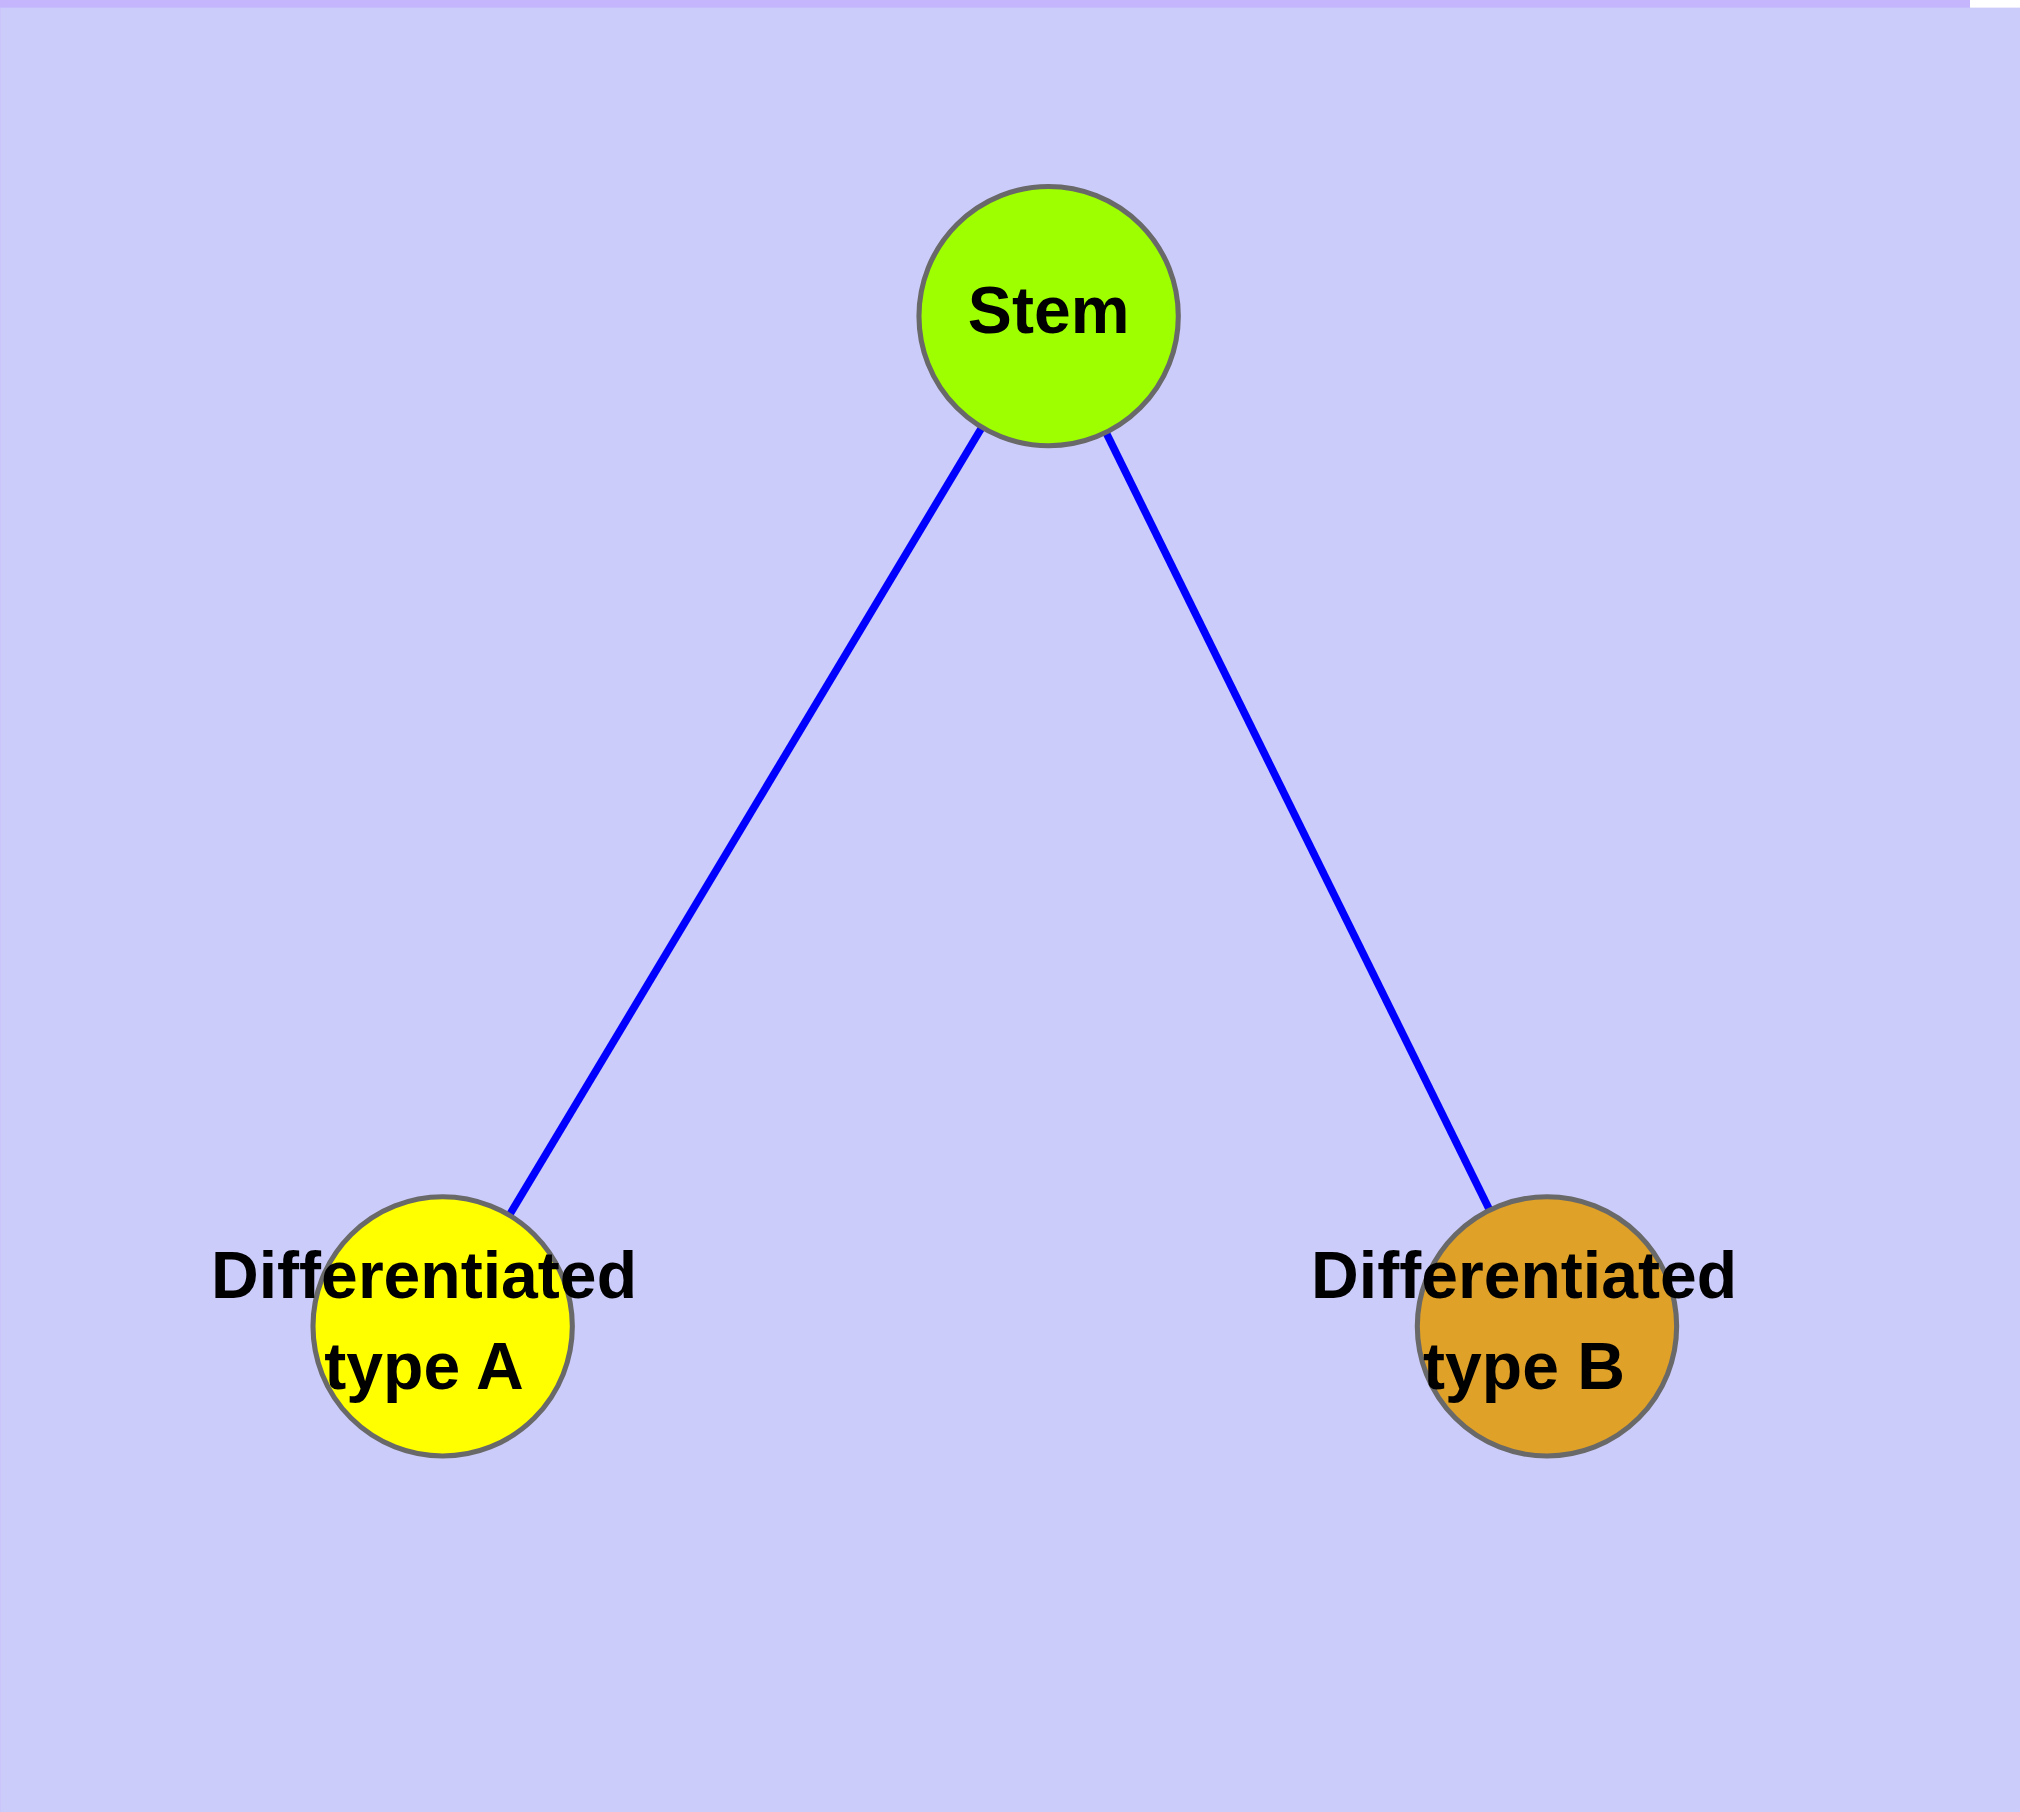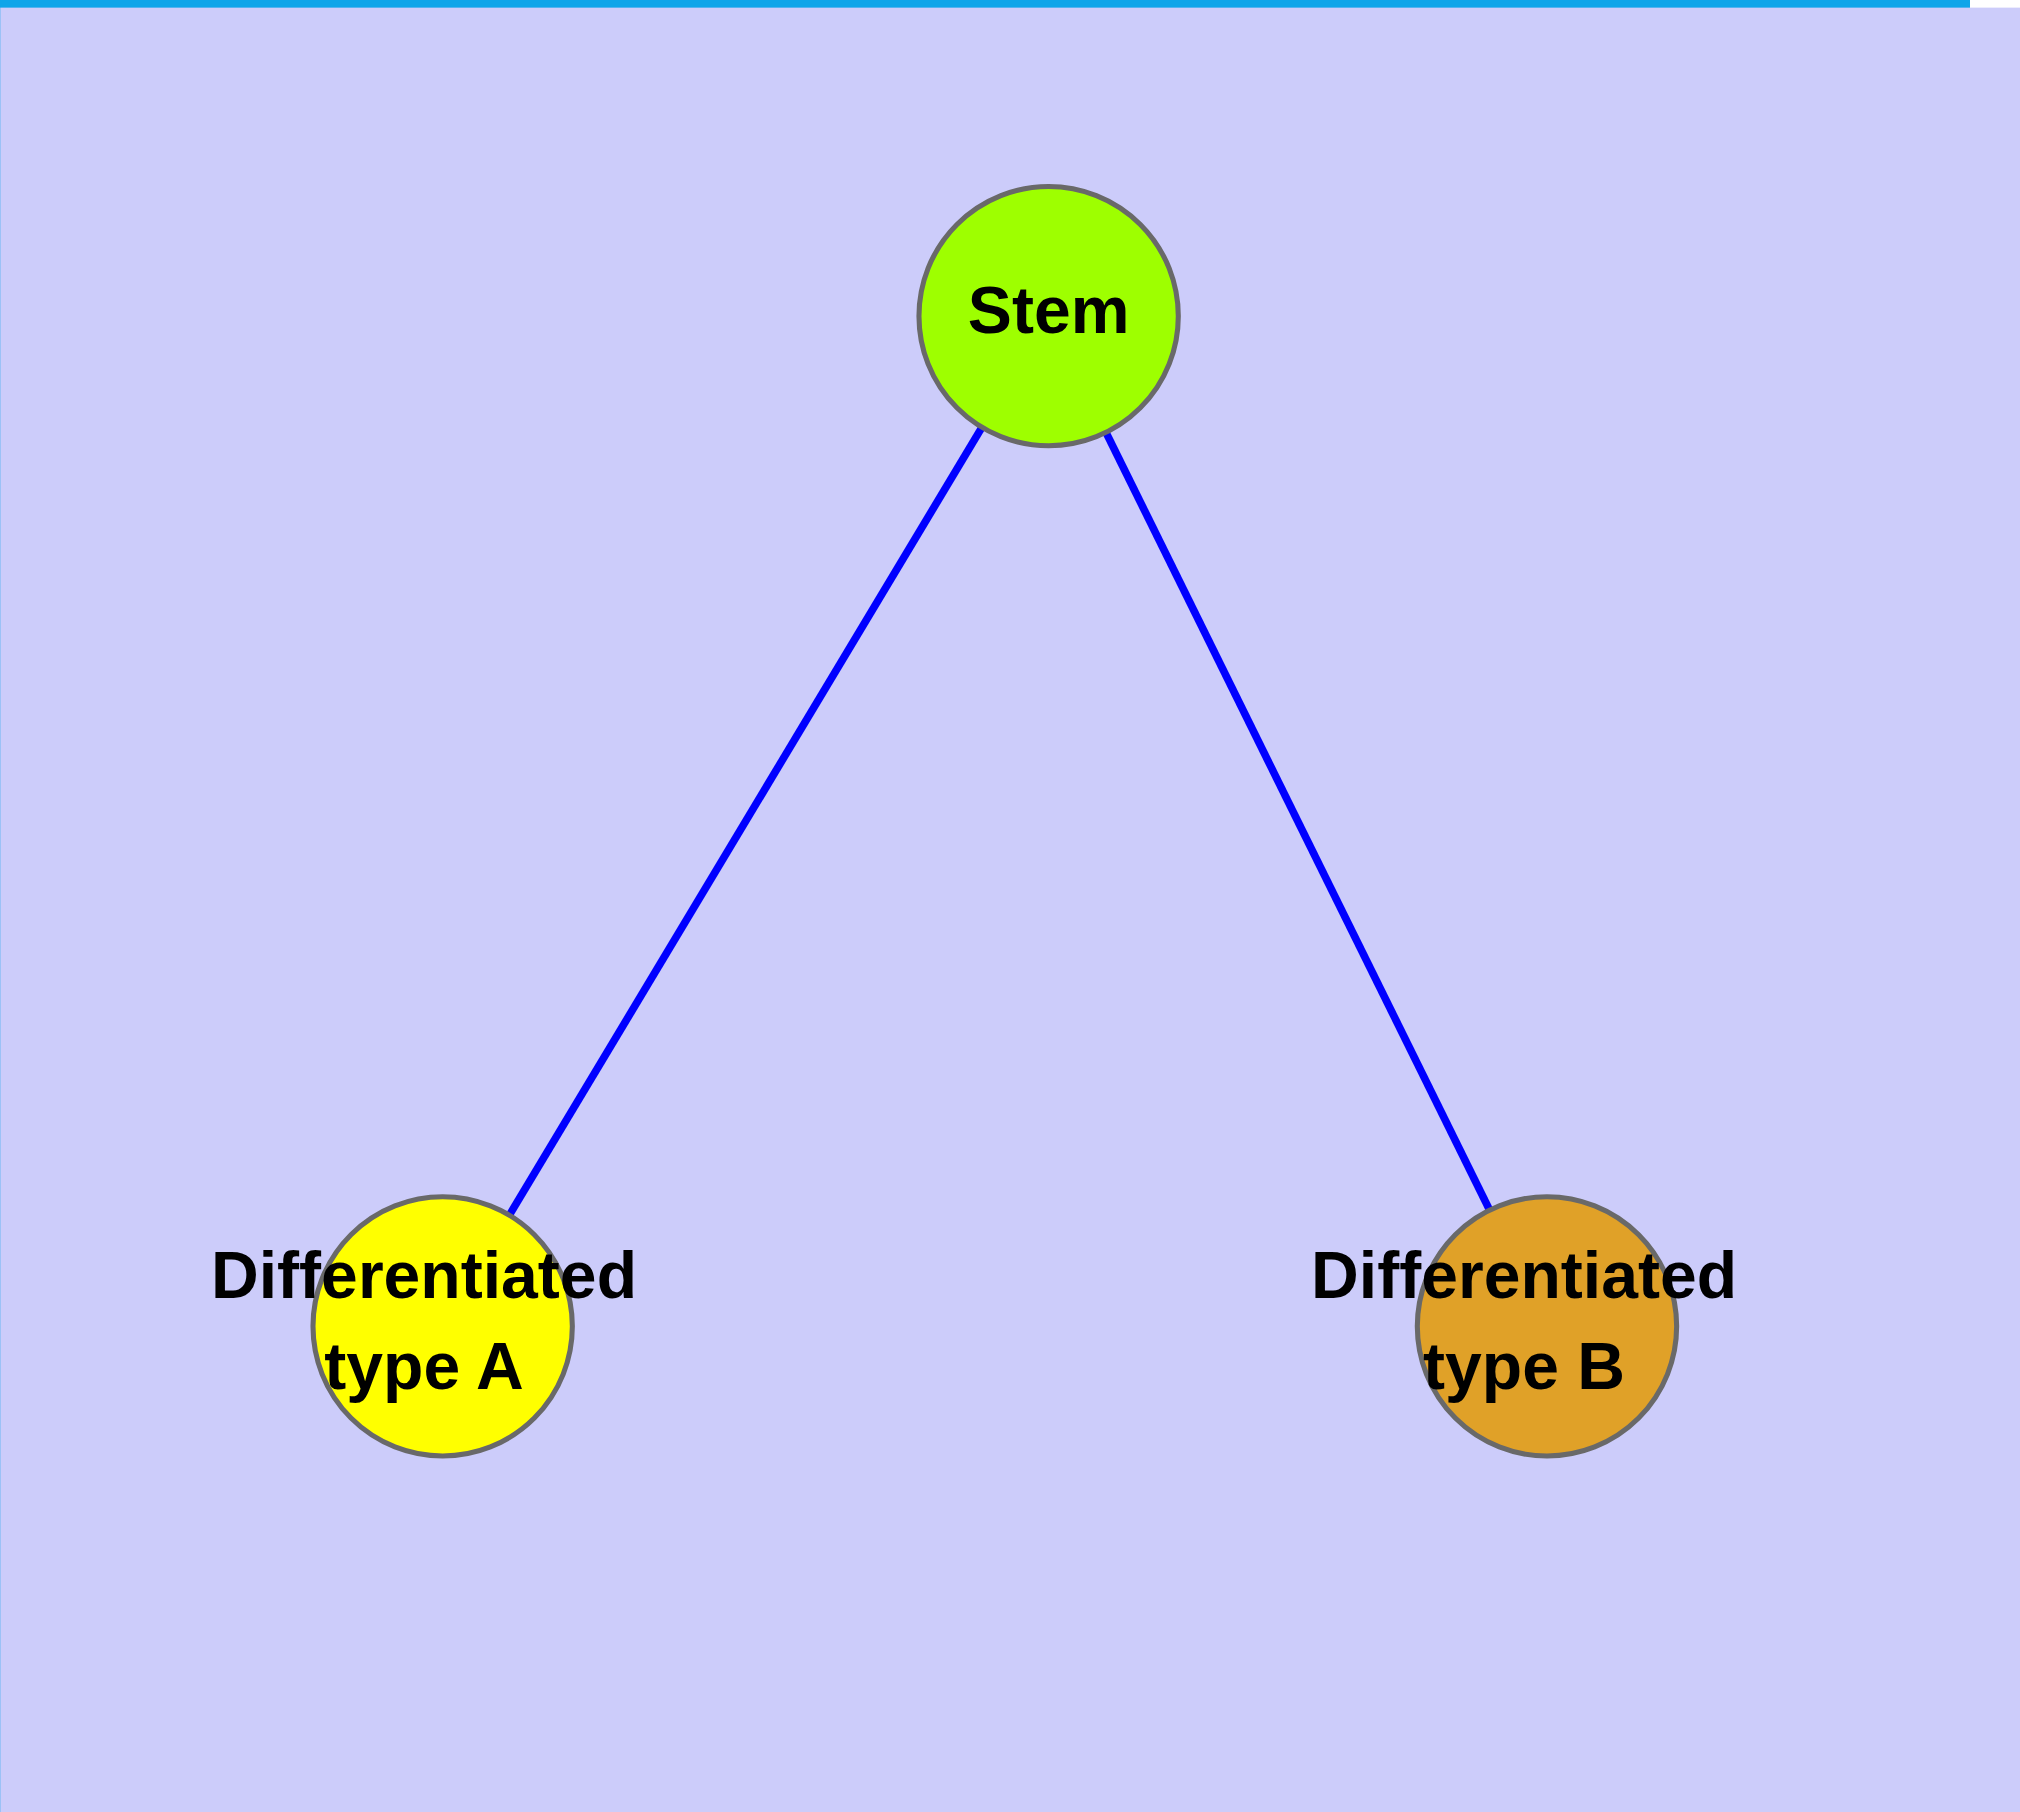--- a/index.html
+++ b/index.html
@@ -10,21 +10,21 @@
   body {
     width: 2021px;
     height: 1812px;
     overflow: hidden;
     font-family: "Liberation Sans", sans-serif;
   }
   #graph-canvas {
     position: relative;
     width: 1970px;
     height: 1812px;
-    background: #0ea5e9;
+    background: #c4b5fd;
   }
   #graph-svg {
     position: absolute;
     top: 0;
     left: 0;
     width: 2021px;
     height: 1812px;
     display: block;
   }
   .node-label {

